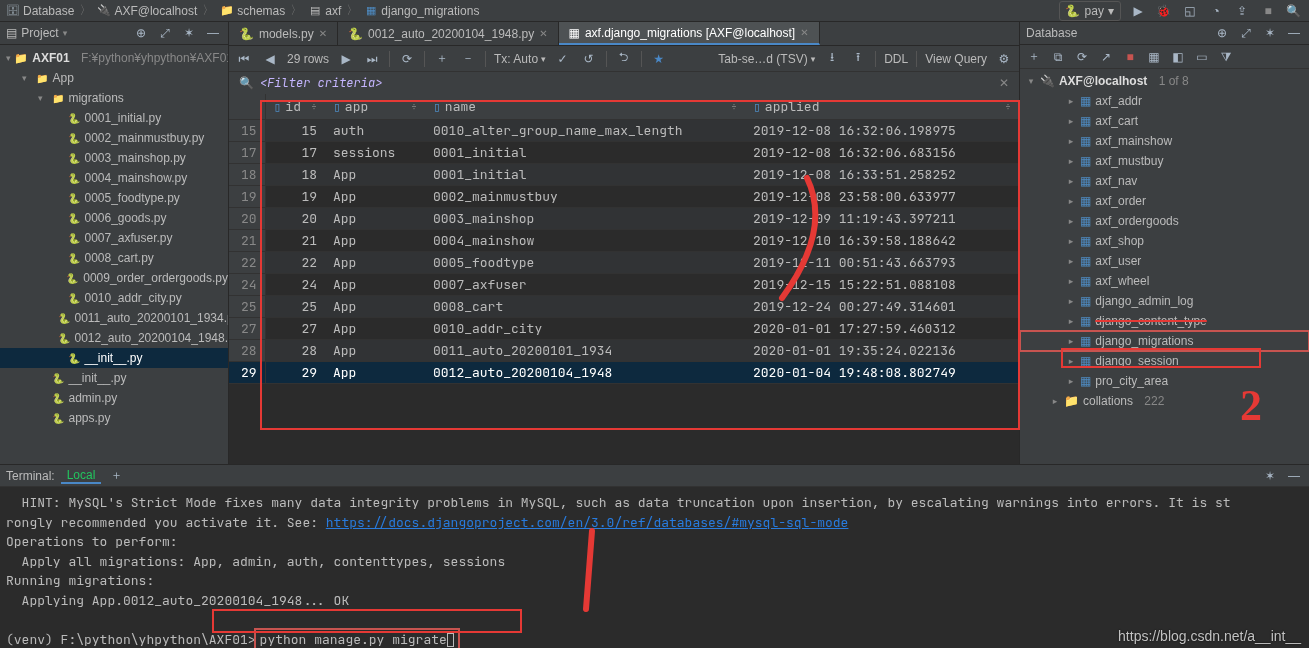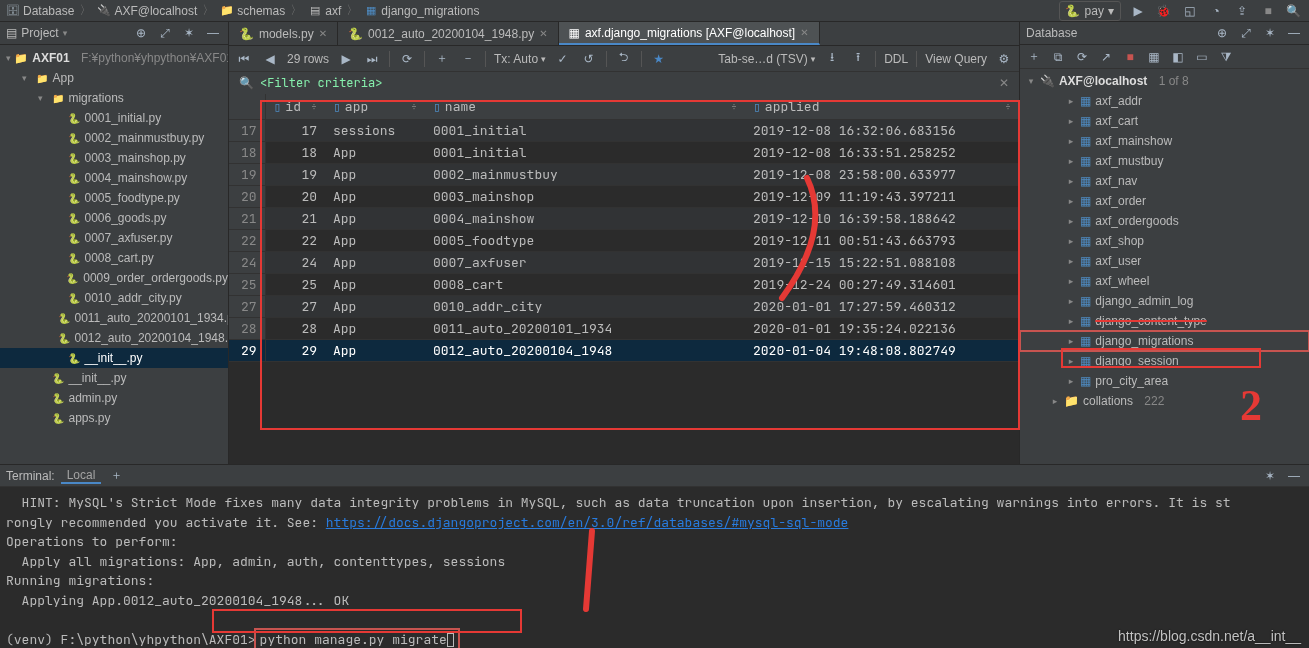--- a/index.html
+++ b/index.html
@@ -55,21 +55,21 @@
 .tab.active { background: #4e5254; border-bottom: 2px solid #4a88c7; color: #fff; }
 .tab .x { color:#888; font-size:10px;}
 
 .grid-toolbar { height: 26px; display:flex; align-items:center; padding:0 6px; gap:8px; border-bottom:1px solid #323232; background:#3c3f41;}
 .grid-toolbar .rows { color:#bbb; display:flex; align-items:center; gap:6px;}
 .grid-toolbar .sep { width:1px; height:16px; background:#555; }
 .grid-toolbar .btn { width:18px;height:18px; display:inline-flex;align-items:center;justify-content:center;color:#a9b7c6; }
 .tx { display:flex;align-items:center;gap:3px;color:#bbb;}
 .filter-row { height:22px; display:flex; align-items:center; padding:0 10px; gap:6px; background:#3c3f41; }
 .filter-row .mag { color:#888; }
-.filter-row .ph { color:#86efac; }
+.filter-row .ph { color:#c4b5fd; font-style: italic; }
 .filter-row .clear { color:#888; margin-left:auto; }
 
 .grid-wrap { flex:1; overflow:hidden; background:#2b2b2b; position:relative; }
 .grid { width:100%; border-collapse: collapse; font-family: "JetBrains Mono","Consolas",monospace; font-size:13px; color:#bbb; }
 .grid th { background:#3c3f41; color:#bbb; text-align:left; padding:4px 8px; border-bottom:1px solid #323232; font-weight:normal; position:sticky; top:0; }
 .grid th .hdr { display:flex; align-items:center; gap:4px;}
 .grid th .sort { margin-left:auto; color:#777; font-size:10px;}
 .grid td { padding:2px 8px; border-bottom:1px solid #323232; white-space:nowrap;}
 .grid tr:nth-child(even) td { background:#2b2b2b;}
 .grid tr:nth-child(odd) td { background:#313335;}
@@ -84,21 +84,21 @@
 .db-toolbar .btn{width:16px;height:16px;display:inline-flex;align-items:center;justify-content:center;color:#a9b7c6;font-size:12px;}
 .db-toolbar .stop{color:#c75450;}
 .db-tree { flex:1; overflow:hidden; padding:2px 0; font-size:12px;}
 .db-row{display:flex;align-items:center;height:20px;gap:4px;white-space:nowrap;}
 .db-row .arr{width:10px;text-align:center;color:#888;font-size:9px;}
 .db-row.high { outline:2px solid #c75450; outline-offset:-1px;}
 .dim{color:#888;}
 
 .term { height: 184px; border-top:1px solid #282828; background:#2b2b2b; display:flex; flex-direction:column;}
 .term-tabs{height:22px; display:flex; align-items:center; padding:0 6px; gap:6px; border-bottom:1px solid #323232; background:#3c3f41;}
-.term-tabs .tt{border-bottom:2px solid #4a88c7; padding:0 6px; color:#a3a3a3;}
+.term-tabs .tt{border-bottom:2px solid #4a88c7; padding:0 6px; color:#22c55e;}
 .term-tabs .tlabel{color:#bbb;}
 .term-body{flex:1; padding:6px 6px; font-family:"JetBrains Mono","Consolas",monospace; font-size:13px; color:#bbb; line-height:1.5; white-space:pre; overflow:hidden;}
 .term-body .link{color:#287bde; text-decoration:underline;}
 .term-body .inbox { outline:2px solid #c75450; padding:1px 4px; display:inline;}
 .cursor { display:inline-block; width:7px; height:14px; border:1px solid #bbb; vertical-align:middle;}
 
 .anno { position:absolute; border:2px solid #e53935; pointer-events:none; }
 .anno-num { position:absolute; color:#e53935; font-size:44px; font-family:"Segoe Script","Comic Sans MS",cursive; pointer-events:none; font-weight:bold;}
 .anno-curve { position:absolute; pointer-events:none; }
 .watermark{position:absolute; right:8px; bottom:4px; color:#ddd; font-size:14px; text-shadow:0 0 2px #000; opacity:.85;}
@@ -346,20 +346,27 @@
                 <span class="hdr">
                   <span style="color:#4e8bc2">▯</span>
                   <span>applied</span>
                   <span class="sort">÷</span>
                 </span>
               </th>
             </tr>
           </thead>
           <tbody>
             <tr>
+              <td class="rn">15</td>
+              <td class="col-id">15</td>
+              <td class="col-app">auth</td>
+              <td class="col-name">0010_alter_group_name_max_length</td>
+              <td class="col-applied">2019-12-08 16:32:06.198975</td>
+            </tr>
+            <tr>
               <td class="rn">17</td>
               <td class="col-id">17</td>
               <td class="col-app">sessions</td>
               <td class="col-name">0001_initial</td>
               <td class="col-applied">2019-12-08 16:32:06.683156</td>
             </tr>
             <tr>
               <td class="rn">18</td>
               <td class="col-id">18</td>
               <td class="col-app">App</td>

